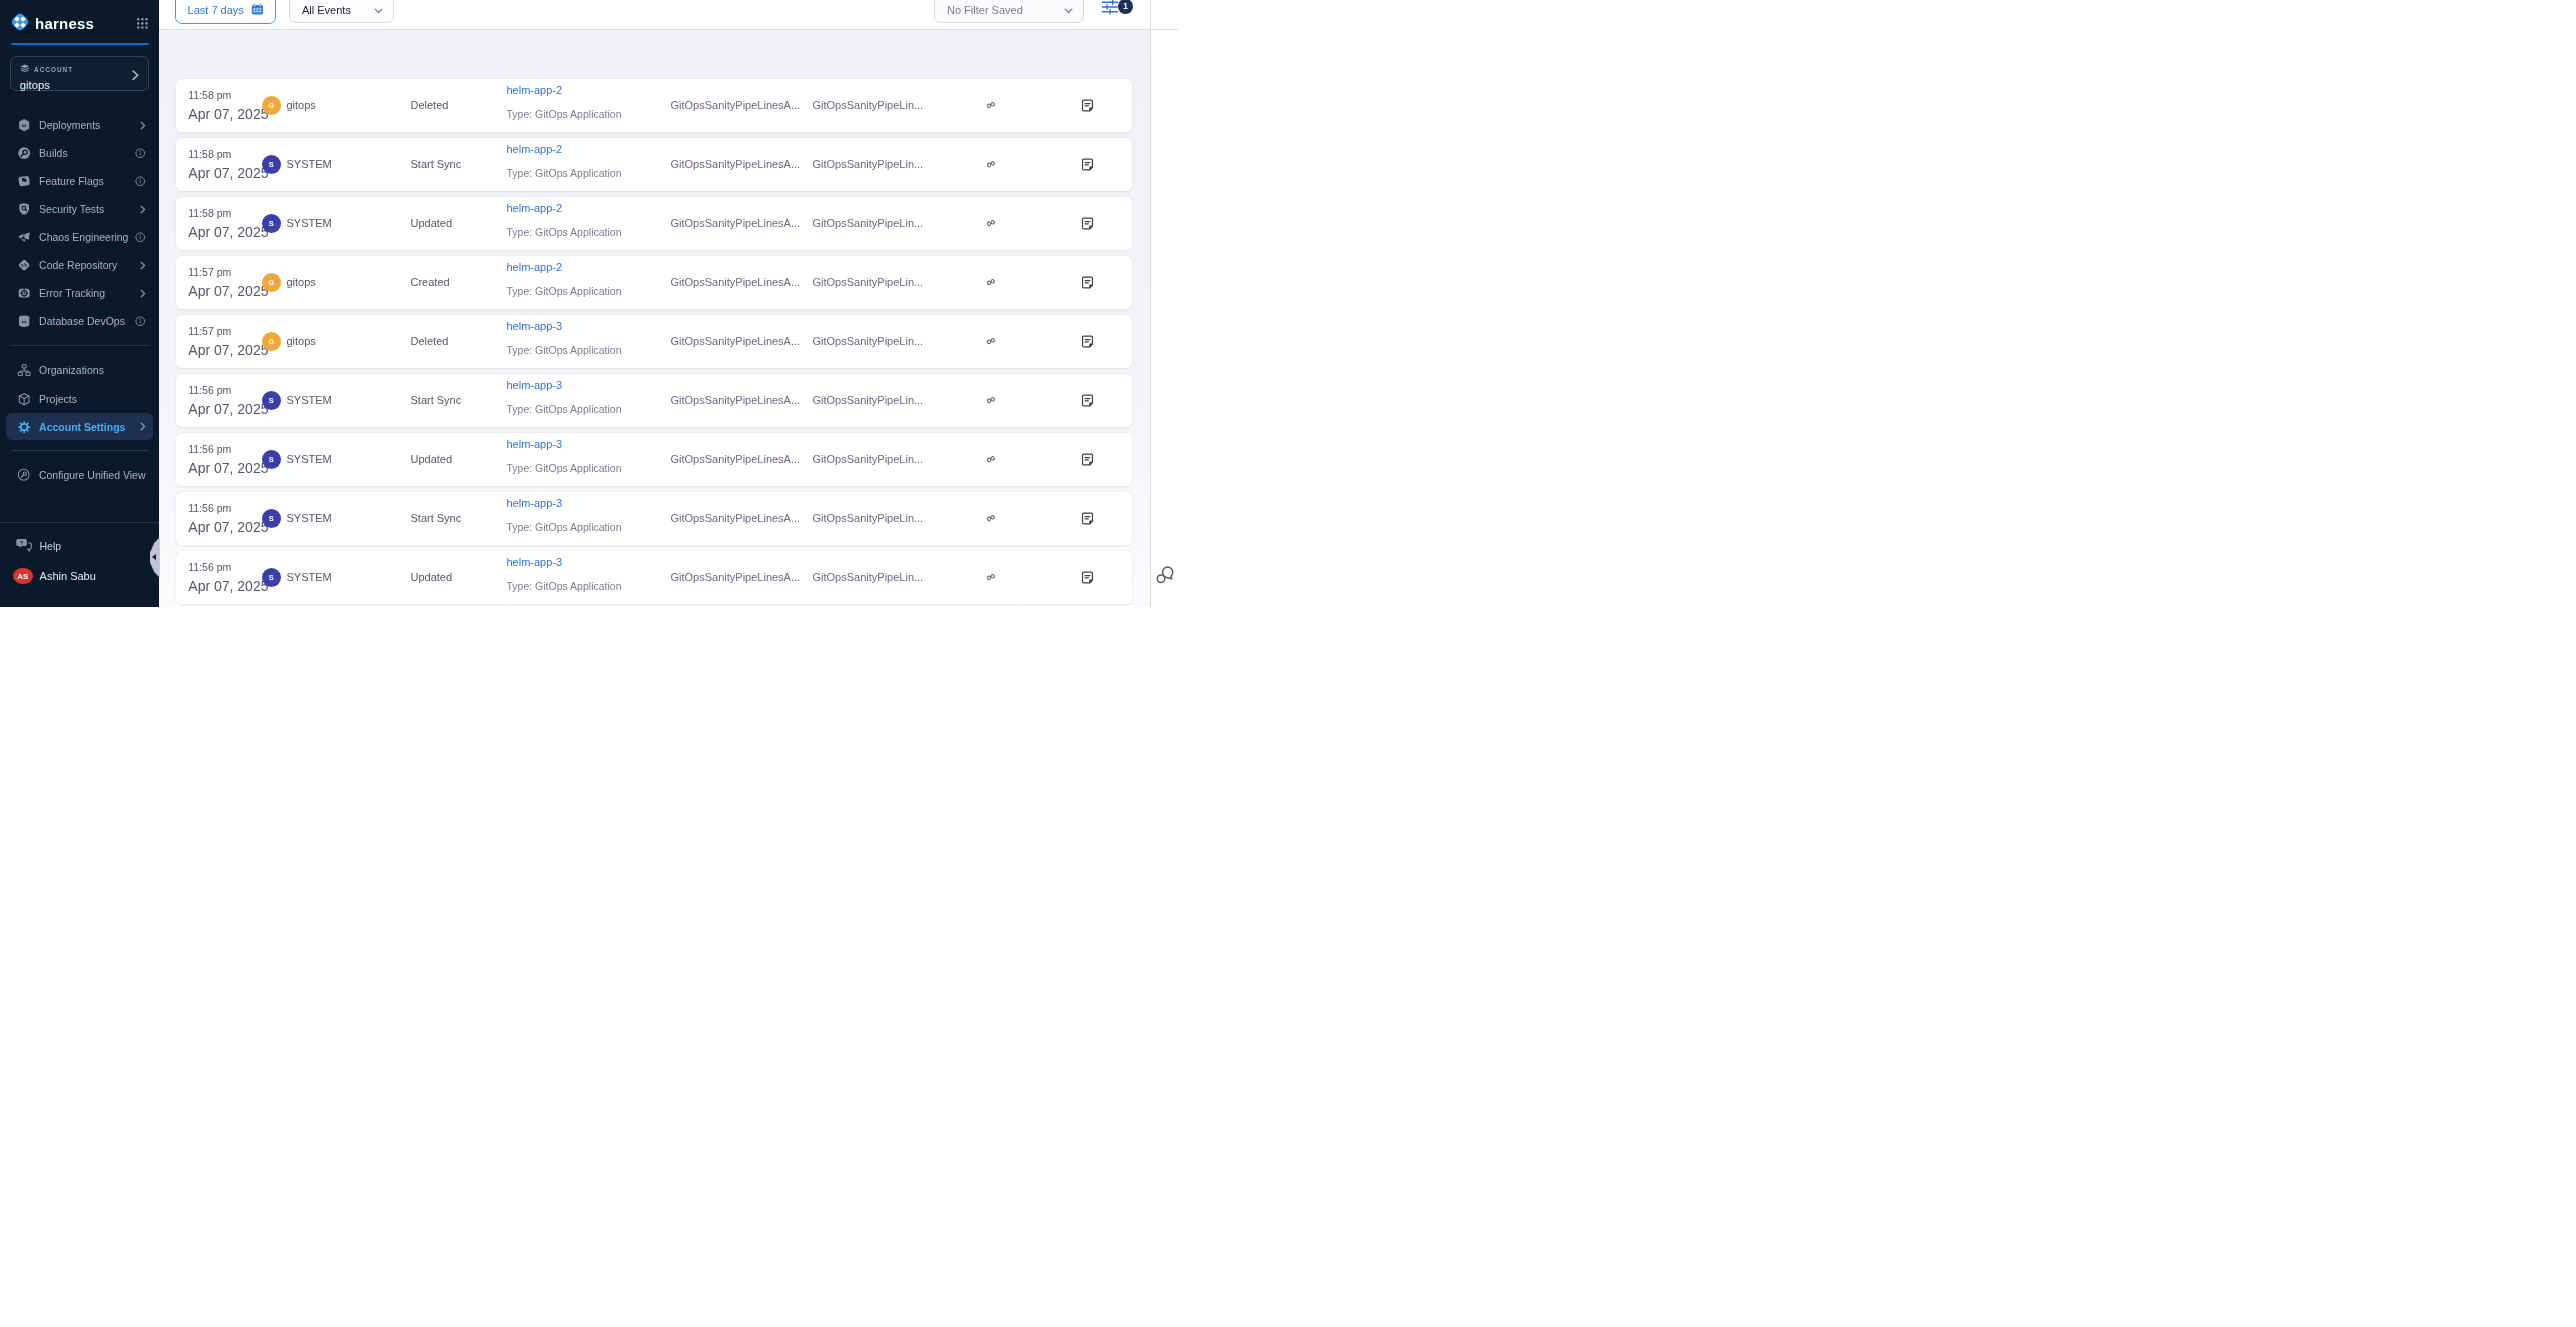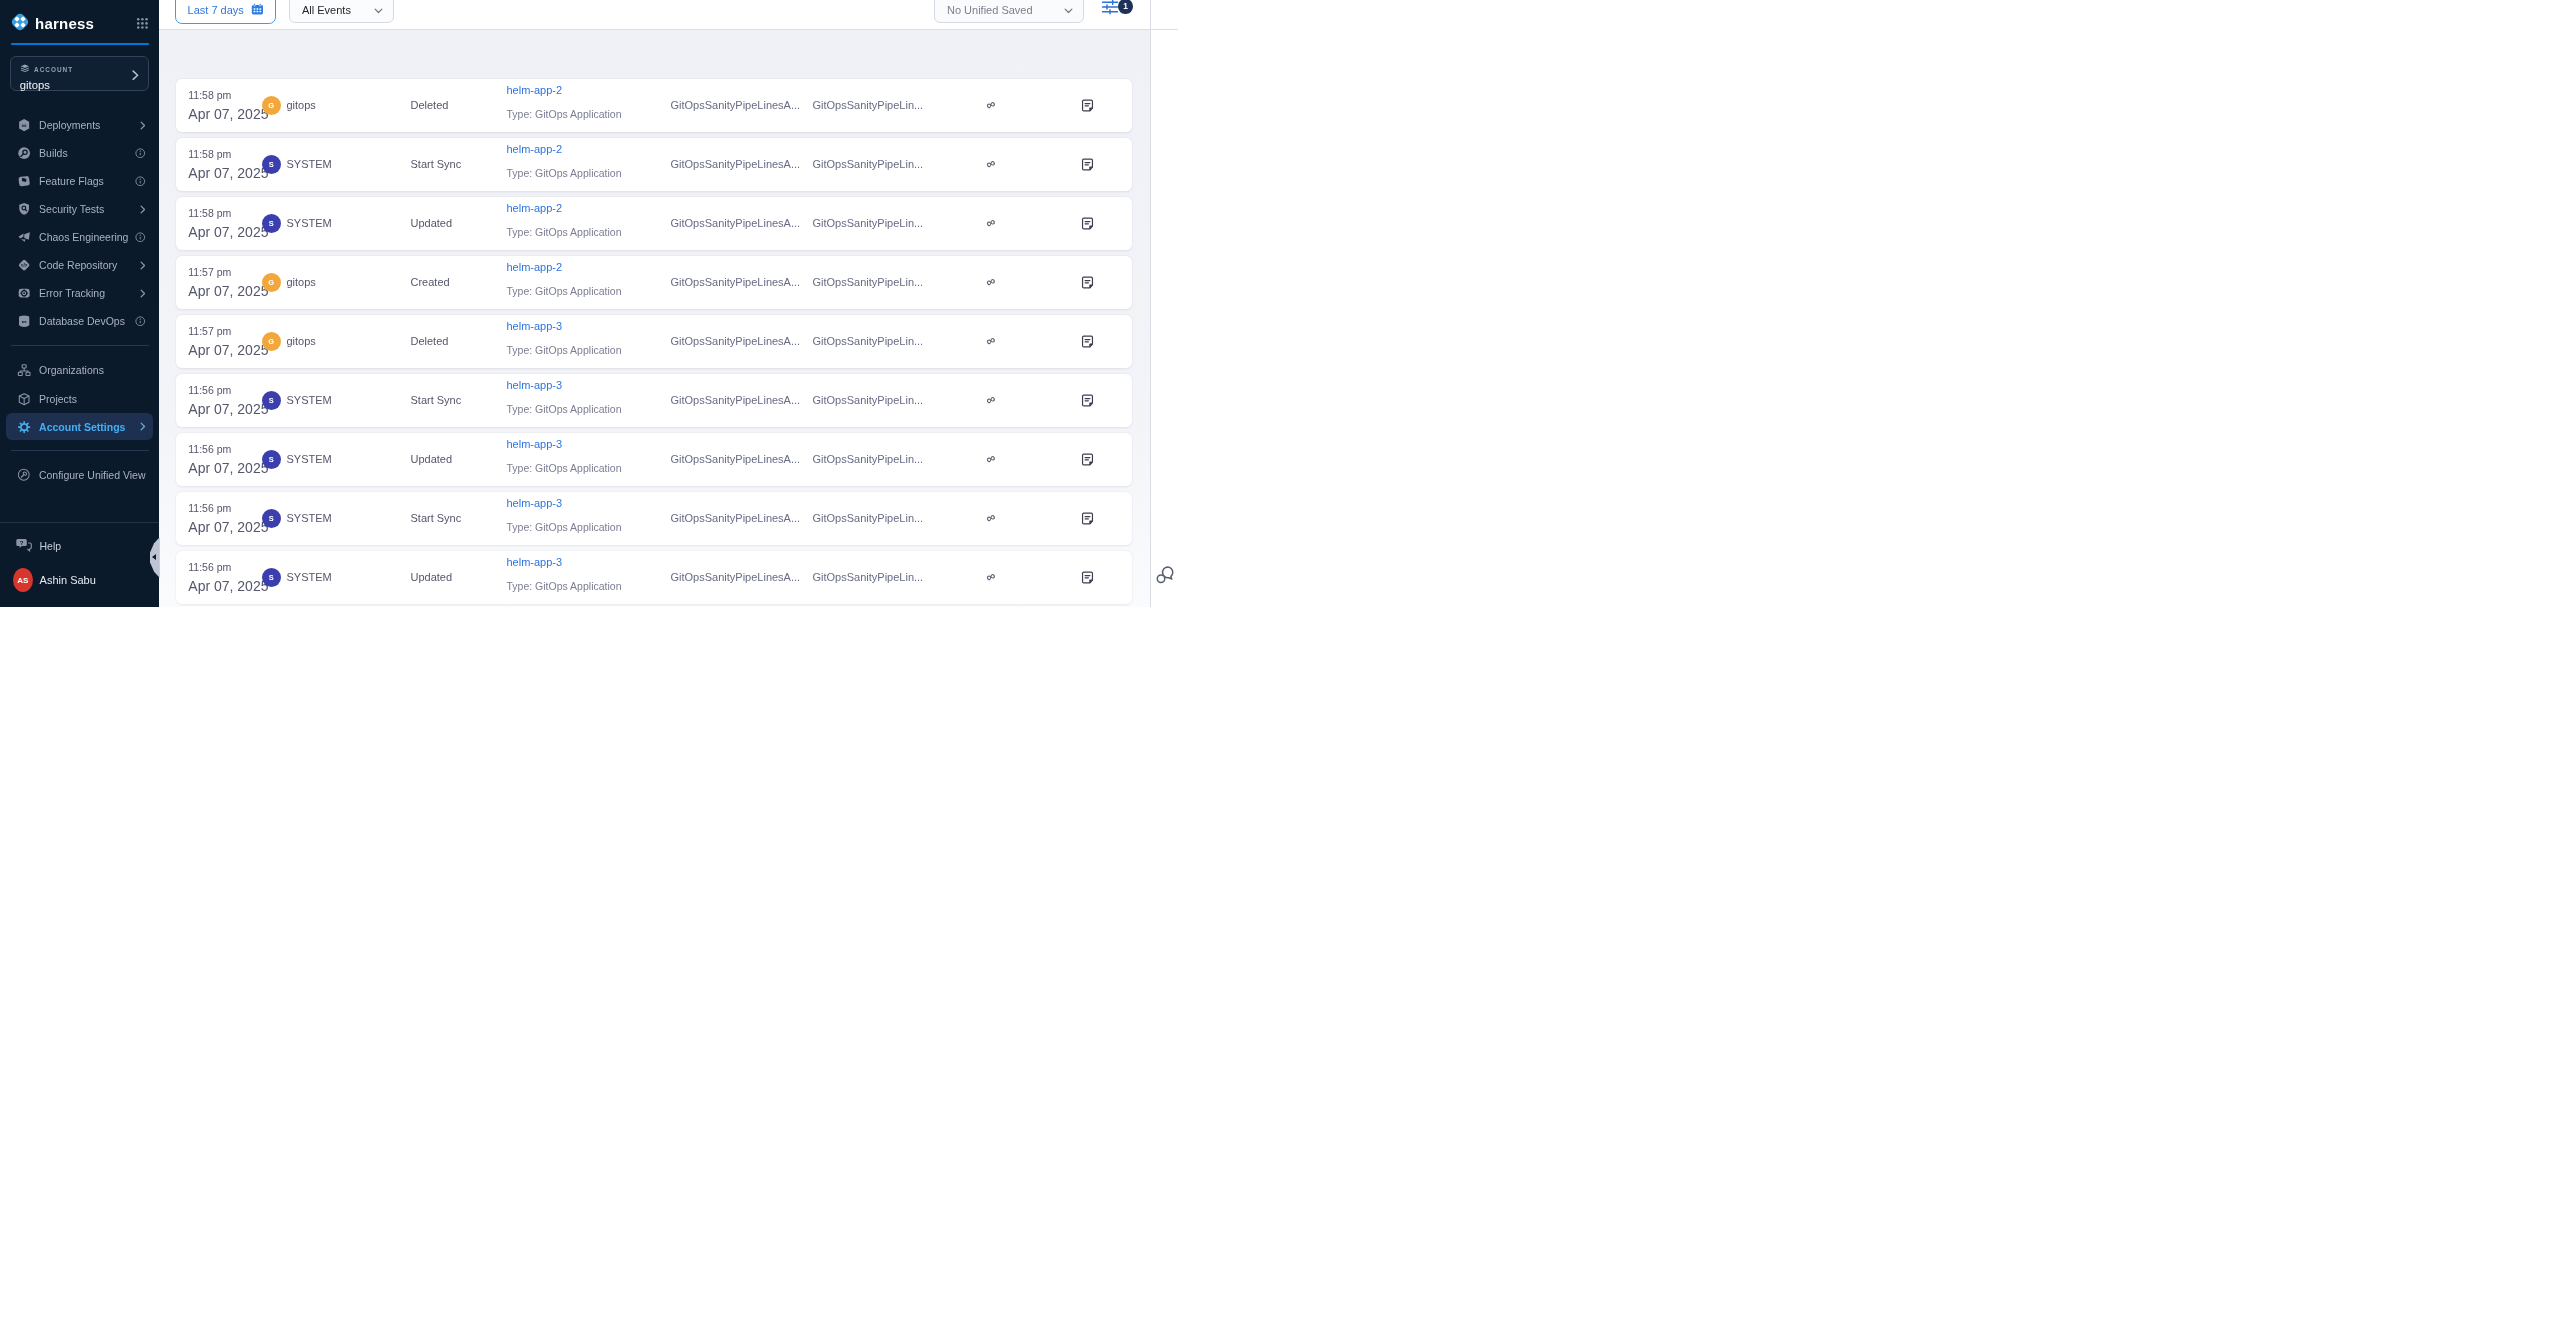--- a/index.html
+++ b/index.html
@@ -28,21 +28,21 @@
   .nav-sec .nav-item { height:29px; }
   .nav-item.selected { margin:0 6px; padding:0 7.5px 0 10.5px; background:#1d3050; border-radius:6px; height:27px; }
   .nav-item.selected .label { color:#42b0f5; font-weight:700; }
   .nav-divider { height:0.8px; background:#263750; margin:9.8px 10.5px; }
   .nav-util .nav-item { height:28.6px; margin-top:7.5px; }
 
   .sb-footer { position:absolute; left:0; bottom:0; width:159px; height:85px; border-top:0.8px solid #233149; background:#0b1a2b; }
   .help-row { display:flex; align-items:center; padding:15px 0 0 16px; gap:7px; cursor:pointer; }
   .help-label { color:#c9cfdb; font-size:10.5px; }
   .user-row { display:flex; align-items:center; padding:13.5px 0 0 12.8px; gap:6.8px; cursor:pointer; }
-  .avatar-as { width:20px; height:24px; border-radius:50%; background:#d8352c; color:#fff; font-size:8px; font-weight:700;
+  .avatar-as { width:20px; height:16px; border-radius:50%; background:#d8352c; color:#fff; font-size:8px; font-weight:700;
     display:flex; align-items:center; justify-content:center; }
   .user-name { color:#e7eaf0; font-size:11px; }
 
   .collapse-handle { position:absolute; left:150px; top:537px; width:9.8px; height:41px; background:#bfc4d3; z-index:7; cursor:pointer;
     clip-path:polygon(100% 0,100% 100%,42% 85%,0 62%,0 38%,42% 15%); }
   .collapse-arrow { position:absolute; left:2.3px; top:16.5px; width:0; height:0;
     border-top:3.8px solid transparent; border-bottom:3.8px solid transparent; border-right:4.9px solid #131c2d; }
 
   
   .main { position:absolute; left:159px; top:0; width:1019px; height:607px; background:#fff; }
@@ -360,21 +360,21 @@
             </g>
           </svg></span>
     </div>
     <div class="btn-select btn-events">
       <span>All Events</span>
       <span><svg width="9" height="6" viewBox="0 0 12 8">
             <path d="M1.5 1.5L6 6l4.5-4.5" stroke="#6f7585" stroke-width="1.6" fill="none" stroke-linecap="round" stroke-linejoin="round"></path>
           </svg></span>
     </div>
     <div class="btn-select btn-saved">
-      <span>No Unified Saved</span>
+      <span>No Filter Saved</span>
       <span><svg width="9" height="6" viewBox="0 0 12 8">
             <path d="M1.5 1.5L6 6l4.5-4.5" stroke="#6f7585" stroke-width="1.6" fill="none" stroke-linecap="round" stroke-linejoin="round"></path>
           </svg></span>
     </div>
     <div class="filter-wrap">
       <span><svg width="18" height="16" viewBox="0 0 24 21" stroke="#2e6fd8" stroke-width="1.9" stroke-linecap="round" fill="none">
             <path d="M2 4.2h20M2 10.5h20M2 16.8h20"></path>
             <path d="M15.5 1.4v5.6M8 7.7v5.6M12 14v5.6"></path>
           </svg></span>
       <span class="filter-badge">1</span>

